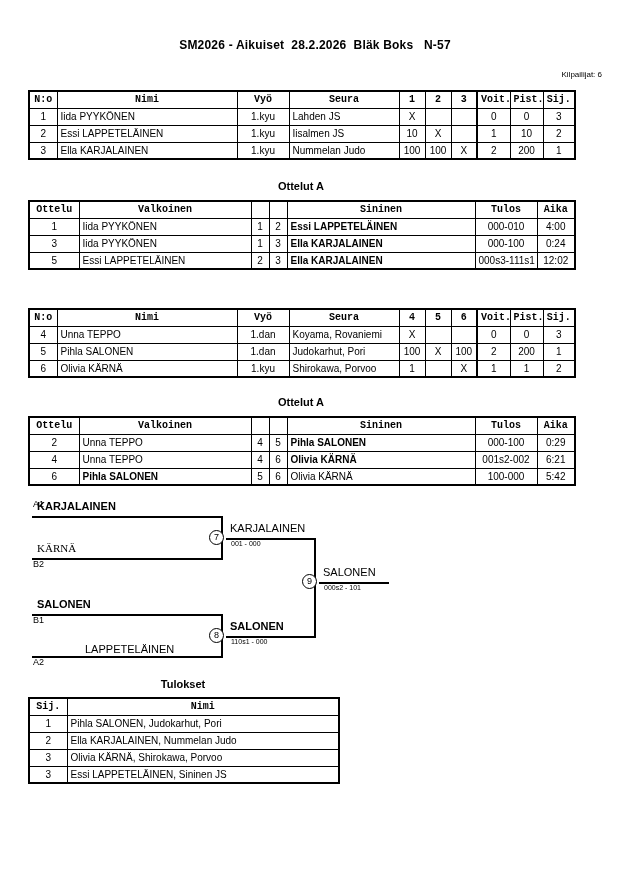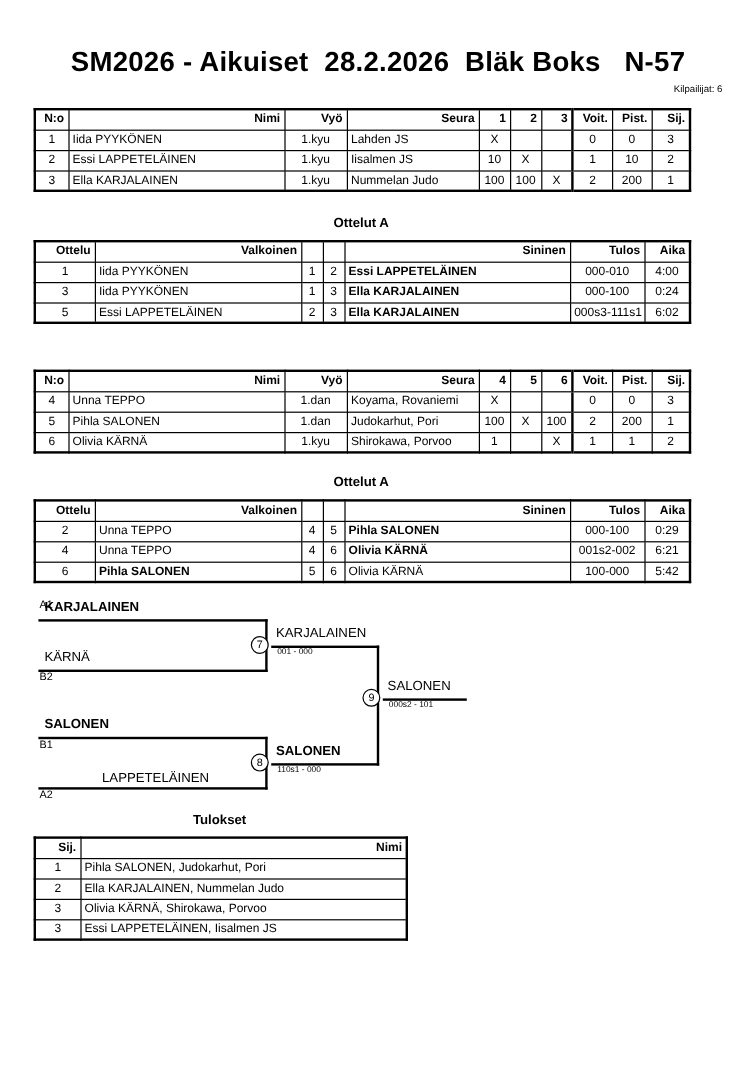--- a/index.html
+++ b/index.html
@@ -10,21 +10,21 @@
     font-family: "Liberation Sans", sans-serif;
     color: #000000;
     -webkit-font-smoothing: none;
   }
   .page { position: relative; width: 630px; height: 891px; overflow: hidden; }
 
   
   .doc-title {
     position: absolute; left: 0; top: 38px; width: 630px;
     text-align: center;
-    font-size: 23px; font-weight: bold; letter-spacing: 0.2px;
+    font-size: 12px; font-weight: bold; letter-spacing: 0.2px;
     white-space: pre;
   }
   .section-head {
     position: absolute; text-align: center;
     font-size: 11px; font-weight: bold;
   }
   .count-label {
     position: absolute; right: 28px; top: 70px;
     font-size: 8px; font-weight: normal; color: #000;
   }
@@ -41,22 +41,23 @@
     border: 1px solid #000;
     font-size: 10px;
     padding: 0 3px;
     height: 17px;
     line-height: 15px;
     white-space: nowrap;
     overflow: hidden;
   }
   table.grid th {
     font-weight: bold;
-    text-align: right;
+    text-align: center;
     height: 17px;
+    font-family: Liberation Mono, monospace;
   }
   td.c, th.c { text-align: center; }
   td.l, th.l { text-align: left; }
   td.name { text-align: left; padding-left: 5px; }
   td.bold, th.bold { font-weight: bold; }
   .thickleft { border-left: 2px solid #000 !important; }
   .tiny { font-size: 9px; }
 
   
   .bracket { position: absolute; left: 0; top: 495px; width: 630px; height: 180px; }
@@ -198,21 +199,21 @@
         <td class="c">000-100</td>
         <td class="c">0:24</td>
       </tr>
       <tr>
         <td class="c">5</td>
         <td class="name">Essi LAPPETELÄINEN</td>
         <td class="c">2</td>
         <td class="c">3</td>
         <td class="name bold">Ella KARJALAINEN</td>
         <td class="c tiny">000s3-111s1</td>
-        <td class="c">6:02</td>
+        <td class="c">12:02</td>
       </tr>
     </tbody>
   </table>
 
 
   <table class="grid" id="tbl-pool-b" style="left:28px; top:308px; width:546px;">
     <colgroup>
       <col style="width:28px">
         <col style="width:180px">
         <col style="width:52px">
@@ -331,21 +332,21 @@
       </tr>
     </tbody>
   </table>
 
   <div class="bracket">
 
     <div class="bk-name" style="left:37px; top:5px;">KARJALAINEN</div>
     <div class="bk-line bk-h" style="left:32px; top:21px; width:191px;"></div>
     <div class="bk-seed" style="left:33px; top:4px;">A1</div>
 
-    <div class="bk-name thin" style="left:37px; top:47px;">KÄRNÄ</div>
+    <div class="bk-name thin" style="left:37px; top:47px;font-family:Liberation Serif, serif;">KÄRNÄ</div>
     <div class="bk-line bk-h" style="left:32px; top:63px; width:191px;"></div>
     <div class="bk-seed" style="left:33px; top:64px;">B2</div>
 
     <div class="bk-line bk-v" style="left:221px; top:21px; height:44px;"></div>
 
     <div class="bk-node" style="left:209px; top:35px;">7</div>
     <div class="bk-name thin" style="left:230px; top:27px;">KARJALAINEN</div>
     <div class="bk-line bk-h" style="left:226px; top:43px; width:90px;"></div>
     <div class="bk-score" style="left:231px; top:45px;">001 - 000</div>
 
@@ -393,18 +394,18 @@
       <tr>
         <td class="c">2</td>
         <td class="name">Ella KARJALAINEN, Nummelan Judo</td>
       </tr>
       <tr>
         <td class="c">3</td>
         <td class="name">Olivia KÄRNÄ, Shirokawa, Porvoo</td>
       </tr>
       <tr>
         <td class="c">3</td>
-        <td class="name">Essi LAPPETELÄINEN, Iisalmen JS</td>
+        <td class="name">Essi LAPPETELÄINEN, Sininen JS</td>
       </tr>
     </tbody>
   </table>
 
 </div>
 
 </body></html>

